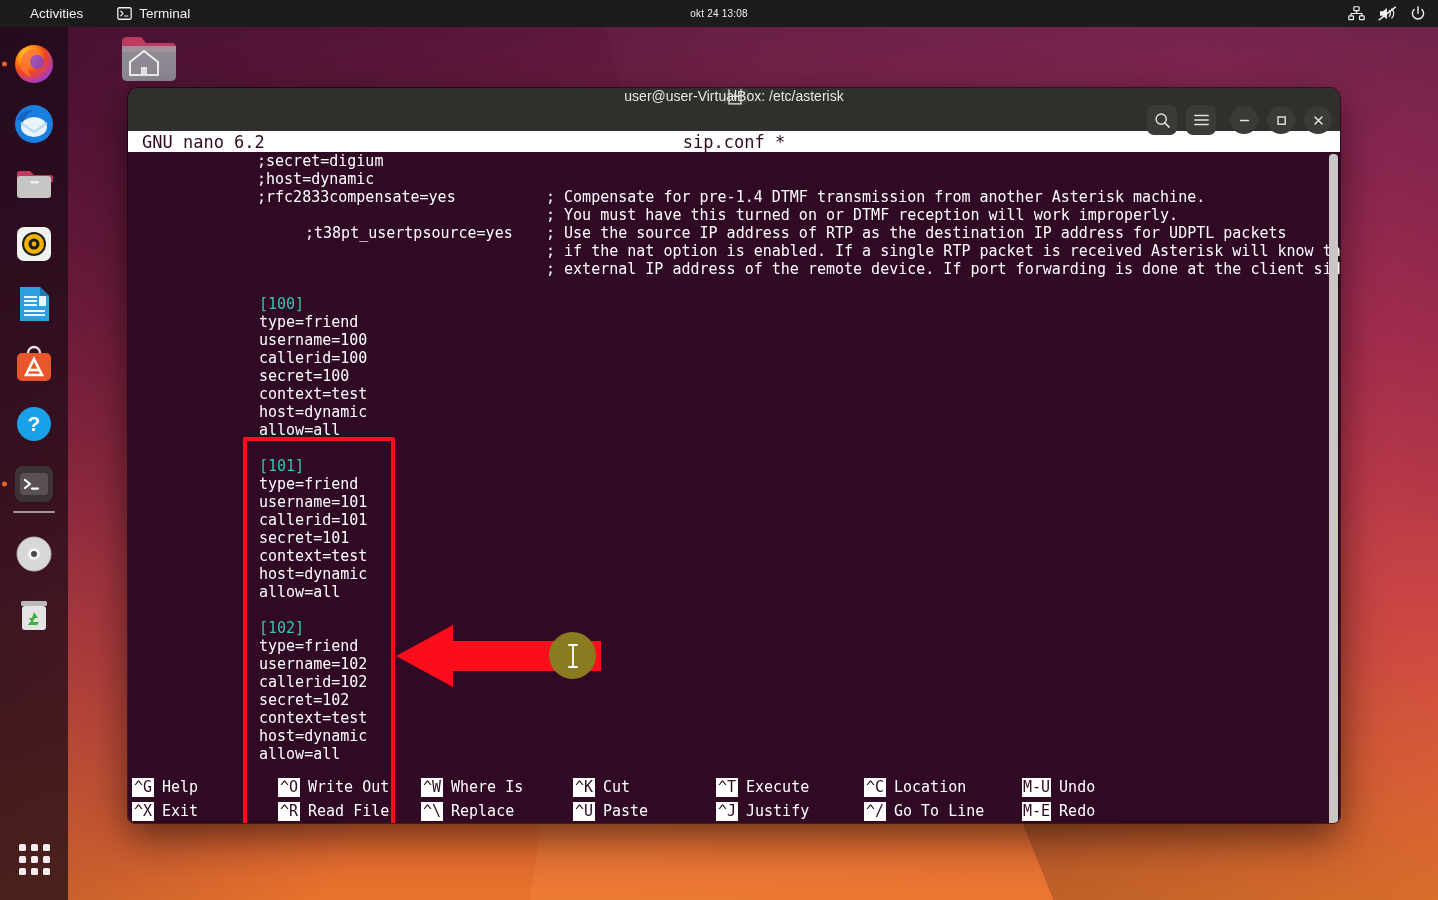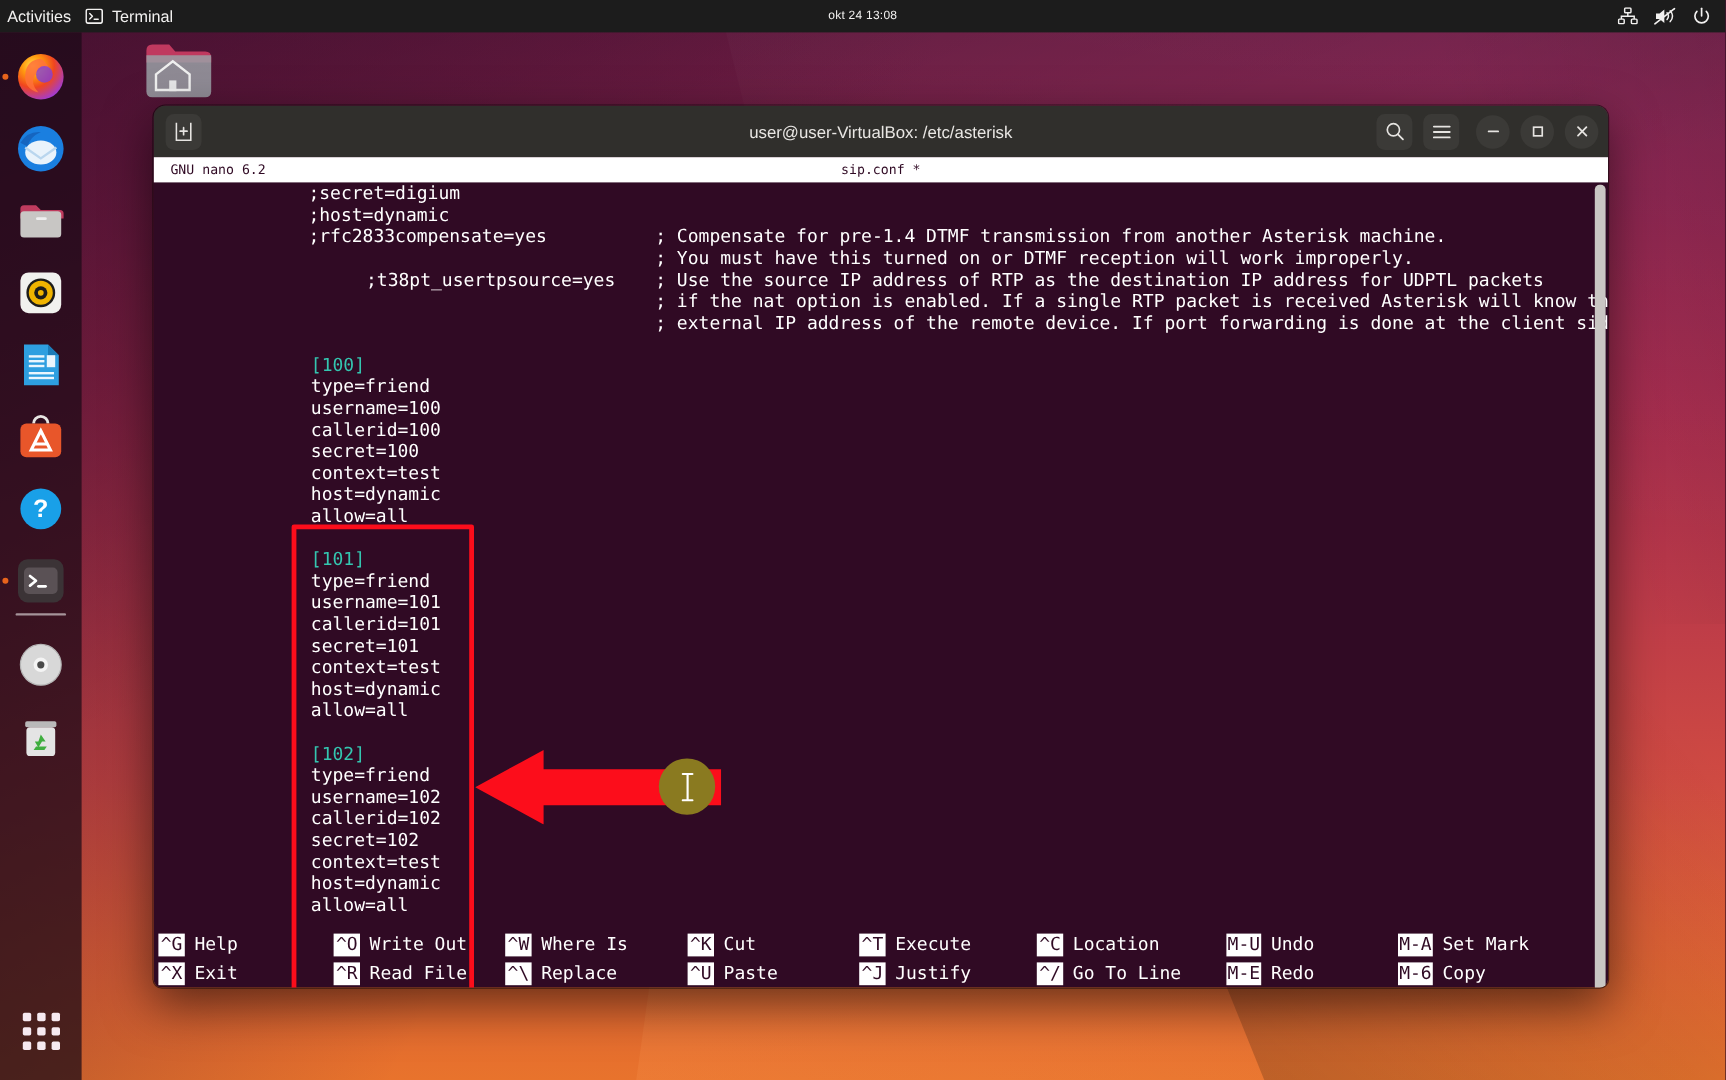--- a/index.html
+++ b/index.html
@@ -32,21 +32,21 @@
         transform:rotate(-22deg); }
   .f5 { left:1180px; top:-40px; width:420px; height:560px;
         background:linear-gradient(250deg, rgba(0,0,0,0.18), rgba(0,0,0,0) 70%); }
 
   
   #topbar {
     position:absolute; left:0; top:0; width:1438px; height:27px;
     background:#1c1c1c; color:#f2f1f0;
     display:flex; align-items:center; font-size:13.5px; z-index:60;
   }
-  #topbar .tb-left { display:flex; align-items:flex-end; padding-left:0; }
+  #topbar .tb-left { display:flex; align-items:flex-end; padding-left:24px; gap:22px; }
   .tb-item { display:flex; align-items:center; gap:7px; padding:2px 6px; border-radius:4px; }
   .tb-center {
     position:absolute; left:0; right:0; text-align:center;
     font-size:10px; letter-spacing:0.2px; pointer-events:none;
   }
   .tb-right { position:absolute; right:12px; display:flex; align-items:center; gap:13px; }
   .tb-right svg { display:block; }
 
   
   #dock {
@@ -73,21 +73,21 @@
 
   
   #term {
     position:absolute; left:128px; top:88px; width:1212px; height:735px;
     border-radius:10px 10px 7px 7px; overflow:hidden;
     box-shadow:0 14px 40px rgba(0,0,0,0.55), 0 0 0 1px rgba(0,0,0,0.5);
     z-index:30;
   }
   #titlebar {
     height:43px; background:#302f2c; display:flex; align-items:center;
-    padding:0 8px 0 10px; position:relative;
+    padding:0 8px 0 10px; position:relative;flex-direction:column;
   }
   .tb-btn {
     width:30px; height:30px; border-radius:7px; background:#3b3a37;
     display:flex; align-items:center; justify-content:center; color:#e6e4e1;
   }
   .tb-round {
     width:28px; height:28px; border-radius:50%; background:#3b3a37;
     display:flex; align-items:center; justify-content:center; color:#e6e4e1;
   }
   #title-text {
@@ -99,21 +99,21 @@
   #termbody {
     height:692px; background:#300a24; position:relative;
     font-family:"DejaVu Sans Mono","Liberation Mono", monospace;
     font-size:15px; line-height:18px; color:#ffffff;
   }
 
   
   #nano-header {
     height:21px; background:#ffffff; color:#300a24;
     display:flex; align-items:center; position:relative;
-    font-size:11px; padding-left:14px;
+    font-size:17px; padding-left:14px;
   }
   #nano-header .nh-center { position:absolute; left:0; right:0; text-align:center; }
 
   #editor { position:absolute; left:0; top:21px; right:0; bottom:48px; }
   .code-line { position:absolute; white-space:pre; font-size:15px; }
 
   
   #left-col { position:absolute; left:129px; top:0px; }
   #left-col .code-line { position:relative; left:0; }
 
@@ -510,25 +510,15 @@
         <div class="sc-col" style="width: 143px;">
           <div class="sc-row">
             <span class="sc-key">M-U</span>
             <span class="sc-lab">Undo</span>
           </div>
           <div class="sc-row">
             <span class="sc-key">M-E</span>
             <span class="sc-lab">Redo</span>
           </div>
         </div>
-        <div class="sc-col" style="width: 150px;">
-          <div class="sc-row">
-            <span class="sc-key">M-A</span>
-            <span class="sc-lab">Set Mark</span>
-          </div>
-          <div class="sc-row">
-            <span class="sc-key">M-6</span>
-            <span class="sc-lab">Copy</span>
-          </div>
-        </div>
       </div>
   </div>
 </div>
 
 </body></html>

